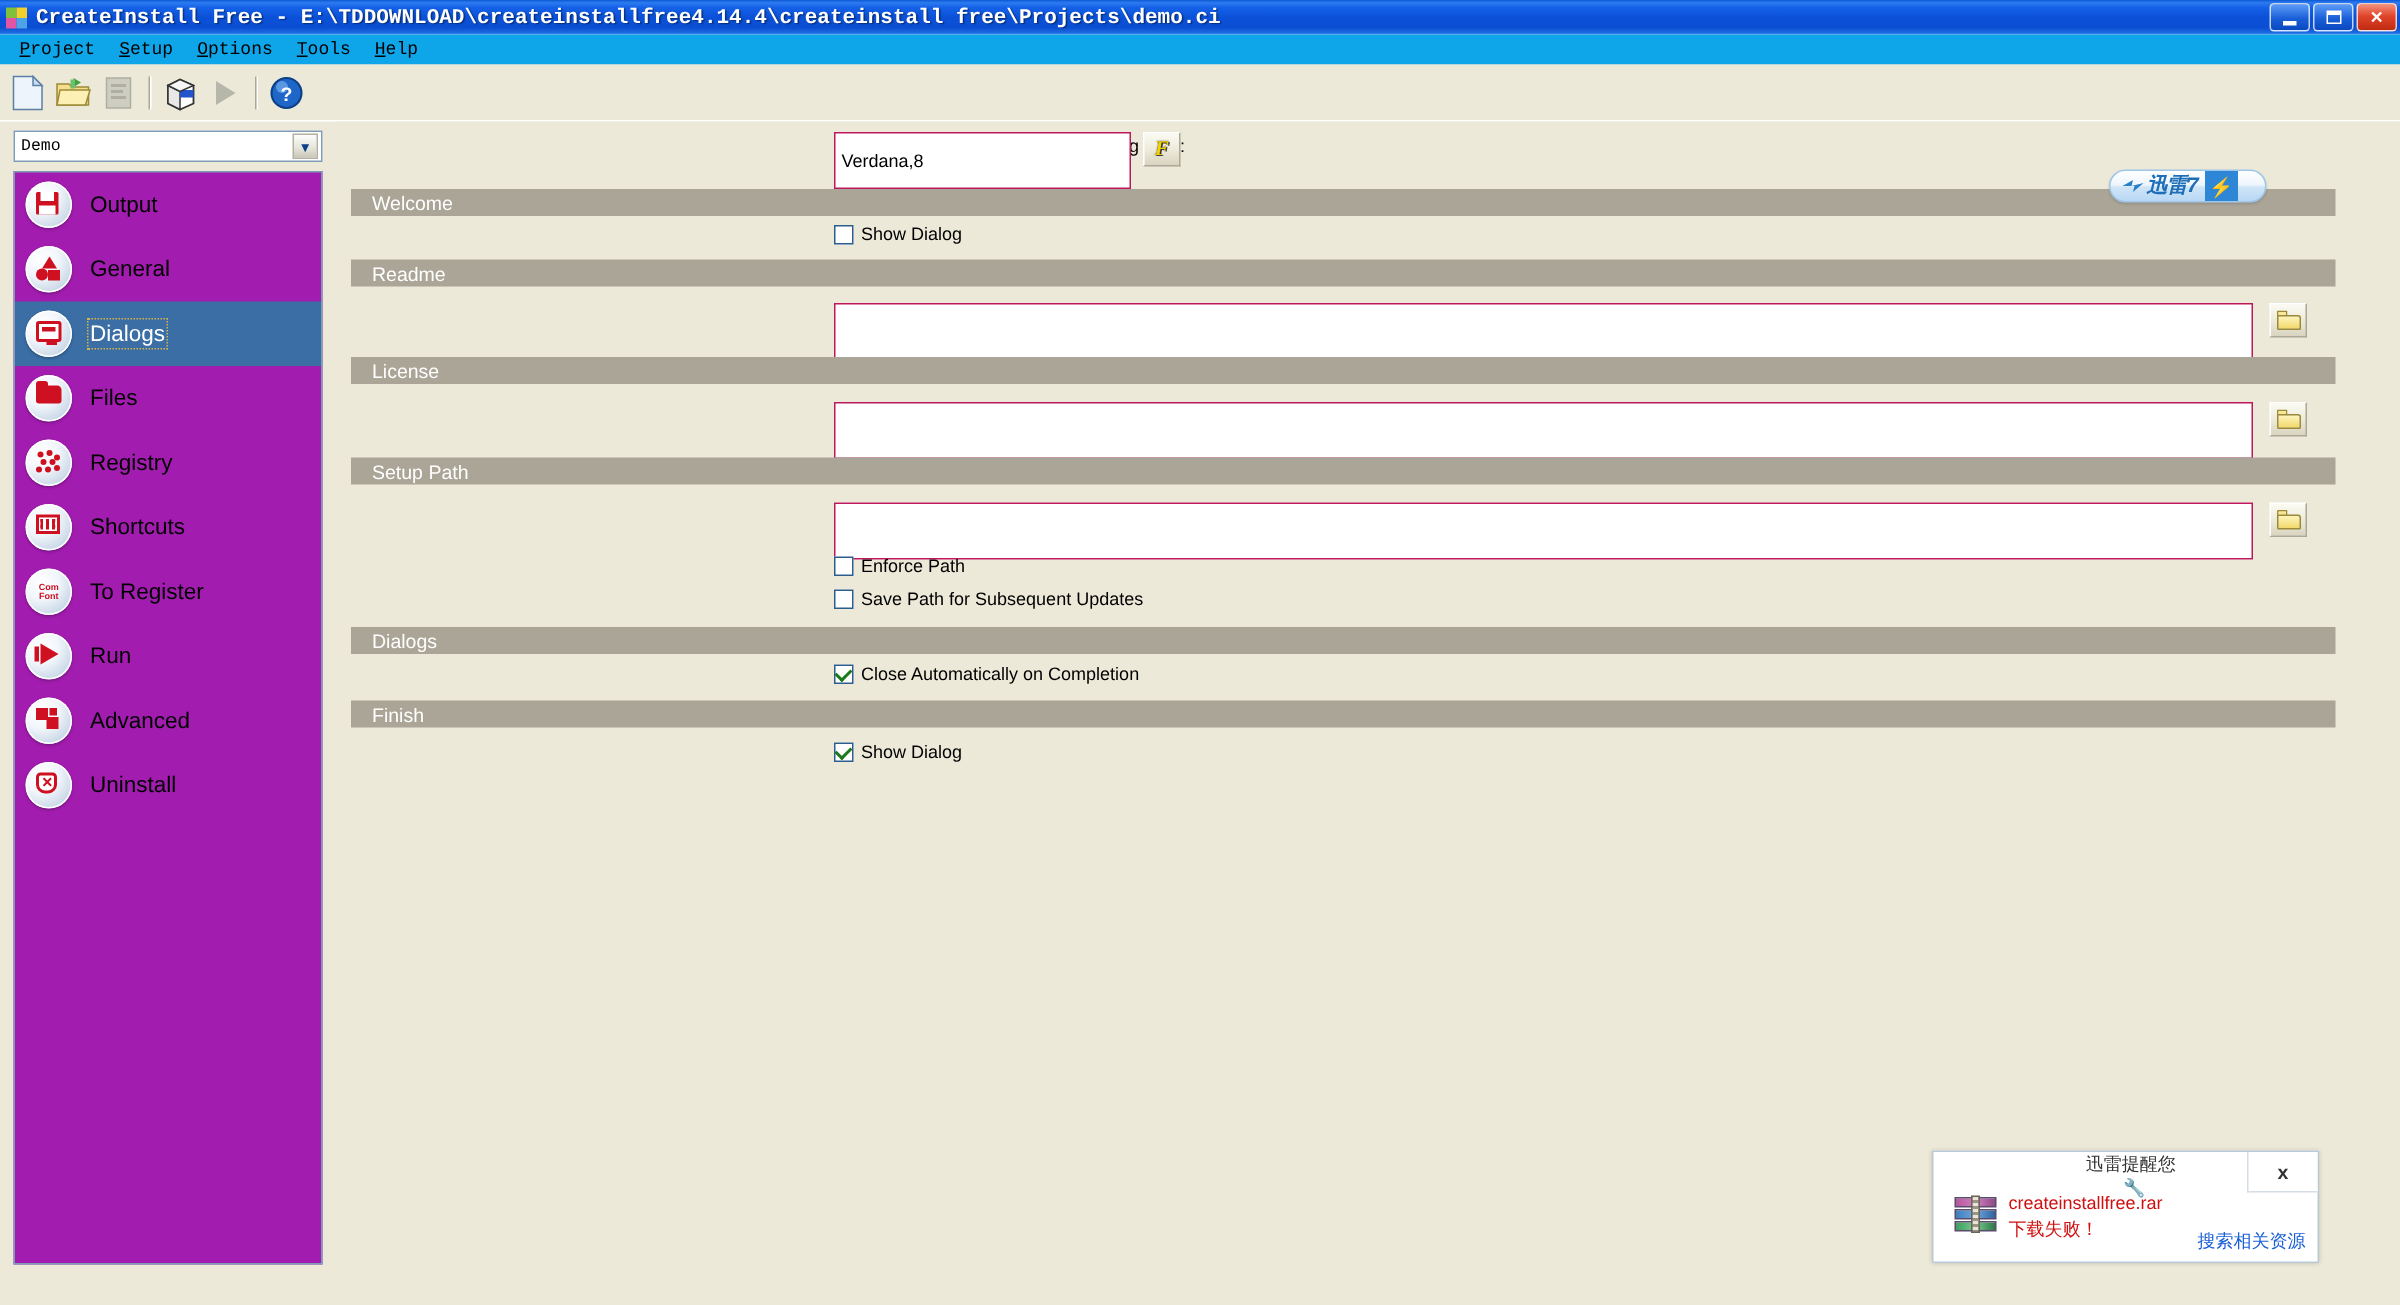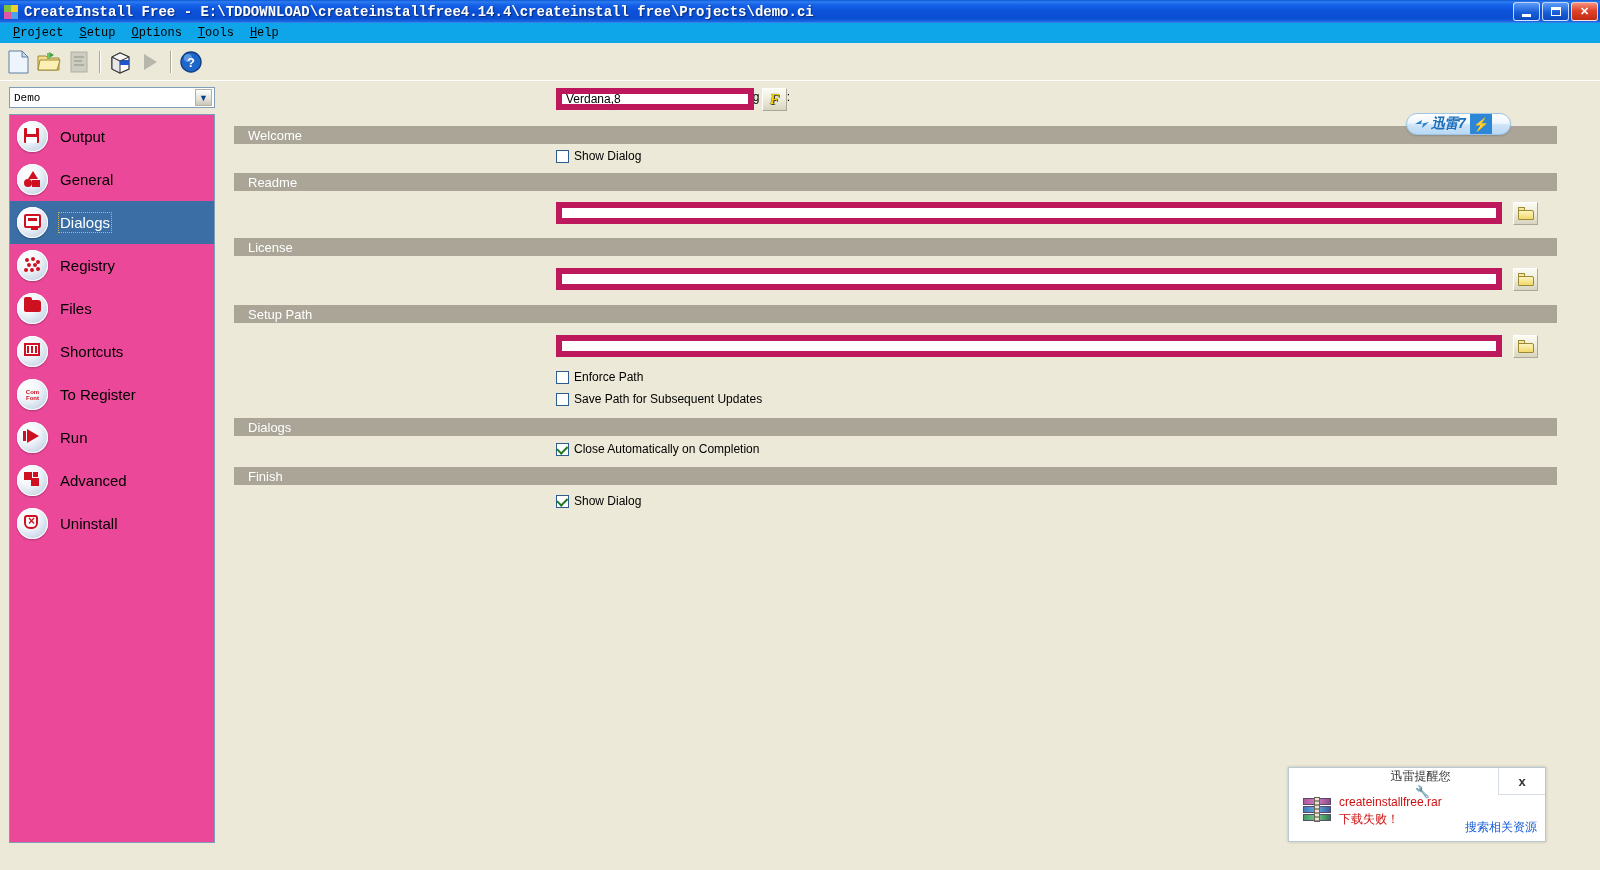--- a/index.html
+++ b/index.html
@@ -78,21 +78,21 @@
   }
   #combo .arrow {
     width:17px; height:17px; margin-right:2px;
     background: linear-gradient(to bottom,#fdfdfd,#e3e3d8 60%,#c9c7b8);
     border:1px solid #b5b0a0;
     display:flex; align-items:center; justify-content:center;
     font-size:9px; color:#0b3f87;
   }
   #navlist {
     position:absolute; left:9px; top:114px; width:206px; height:729px;
-    background:#ec4899; border:1px solid #7f9db9; overflow:hidden;
+    background:#a21caf; border:1px solid #7f9db9; overflow:hidden;
   }
   .nav-item {
     height:43px; display:flex; align-items:center; padding-left:7px;
     color:#000; font-size:15px; position:relative;
   }
   .nav-item.sel { background:#3a6ea5; color:#ffffff; }
   .nav-item.sel .nav-label {
     outline:1px dotted #d8b24a; outline-offset:1px;
   }
   .nav-label { margin-left:12px; white-space:nowrap; }
@@ -139,21 +139,21 @@
     background:#ece9d8; overflow:hidden;
   }
   .sec-bar {
     position:absolute; left:9px; width:1323px; height:18px;
     background:#aaa597; color:#ffffff; font-size:13px;
     display:flex; align-items:center; padding-left:14px;
   }
   .row { position:absolute; display:flex; align-items:center; }
   .fld-label { font-size:12px; color:#000; text-align:right; }
   .txt {
-    background:#ffffff; border:6px solid #be185d; height:22px;
+    background:#ffffff; border:1px solid #be185d; height:38px;
     font-size:12px; color:#000; font-family:"Liberation Sans", sans-serif;
     display:flex; align-items:center; padding-left:4px;
   }
   .btn-sq {
     width:25px; height:23px;
     background: linear-gradient(to bottom,#fbfbf4,#ece9d8 55%,#d8d4c0);
     border:1px solid #aca899; border-top-color:#ffffff; border-left-color:#ffffff;
     display:flex; align-items:center; justify-content:center;
   }
   .folder-ico { width:16px; height:13px; position:relative; }
@@ -343,41 +343,41 @@
     <div class="nav-icon">
         <div class="ic">
           <div class="g-monitor"></div>
         </div>
       </div>
     <div class="nav-label">Dialogs</div>
   </div>
 
   <div class="nav-item">
     <div class="nav-icon">
+        <div class="ic">
+          <div class="g-folder"></div>
+        </div>
+      </div>
+    <div class="nav-label">Files</div>
+  </div>
+
+  <div class="nav-item">
+    <div class="nav-icon">
       <div class="ic g-reg">
         <i style="left:1px;top:1px"></i>
           <i style="left:7px;top:0"></i>
           <i style="left:12px;top:3px"></i>
         <i style="left:3px;top:6px"></i>
           <i style="left:9px;top:6px"></i>
           <i style="left:0;top:11px"></i>
         <i style="left:6px;top:11px"></i>
           <i style="left:12px;top:10px"></i>
       </div>
     </div>
     <div class="nav-label">Registry</div>
-  </div>
-
-  <div class="nav-item">
-    <div class="nav-icon">
-        <div class="ic">
-          <div class="g-folder"></div>
-        </div>
-      </div>
-    <div class="nav-label">Files</div>
   </div>
 
   <div class="nav-item">
     <div class="nav-icon">
         <div class="ic">
           <div class="g-shortcut"></div>
         </div>
       </div>
     <div class="nav-label">Shortcuts</div>
   </div>

